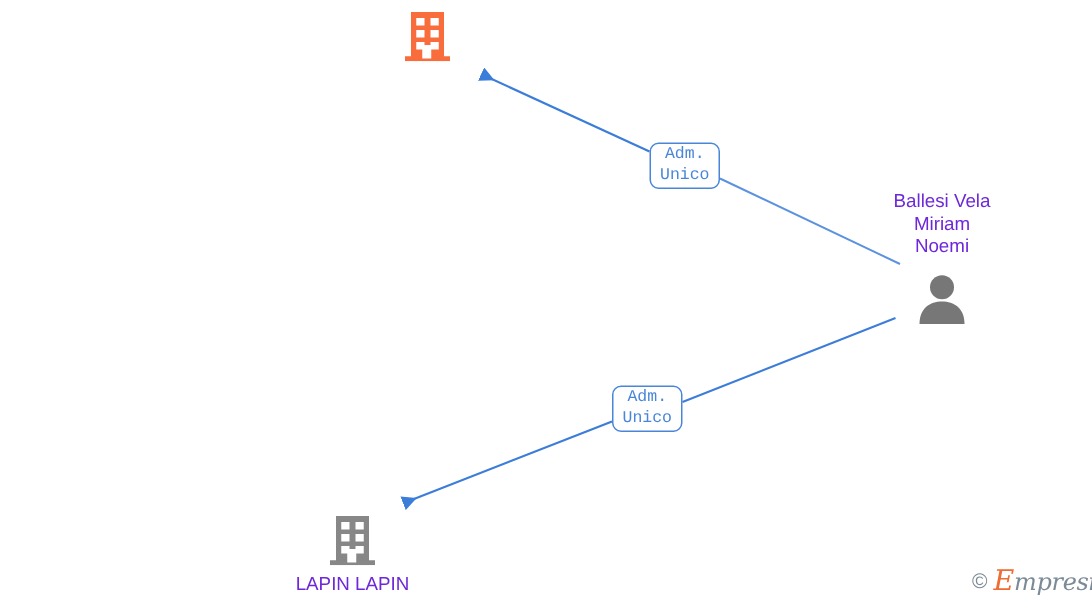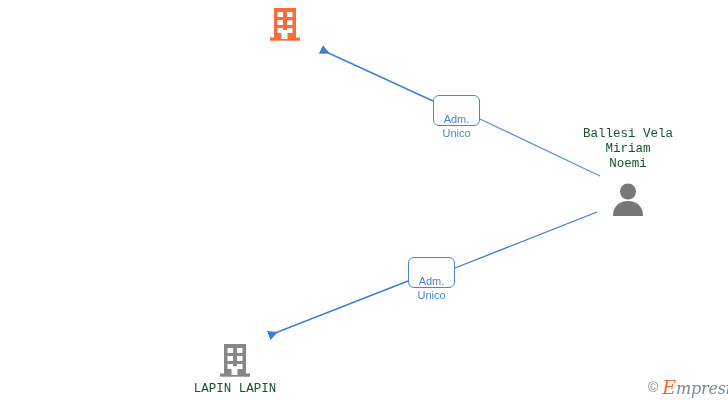--- a/index.html
+++ b/index.html
@@ -30,23 +30,22 @@
     position: absolute;
   }
   .node-icon {
     display: block;
   }
   .node-label {
     position: absolute;
     text-align: center;
     font-size: 12.5px;
     line-height: 15px;
-    color: #14532d;
+    color: #6d28d9;
     white-space: pre-line;
-    font-family: Liberation Mono, monospace;
   }
 
   
   .company-top {
     left: 265px;
     top: 4px;
     width: 40px;
     height: 40px;
   }
   
@@ -78,23 +77,24 @@
   .rel-box {
     position: absolute;
     box-sizing: border-box;
     border: 1px solid #4a86d8;
     border-radius: 6px;
     background: #ffffff;
     color: #4a86d8;
     font-size: 11px;
     line-height: 14px;
     text-align: center;
-    padding-top: 16px;
+    padding-top: 0;
     white-space: pre-line;
     box-shadow: 0 0 0 0 rgba(0,0,0,0);
+    font-family: Liberation Mono, monospace;
   }
   .rel-box-1 {
     left: 433px;
     top: 95px;
     width: 47px;
     height: 31px;
   }
   .rel-box-2 {
     left: 408px;
     top: 257px;

